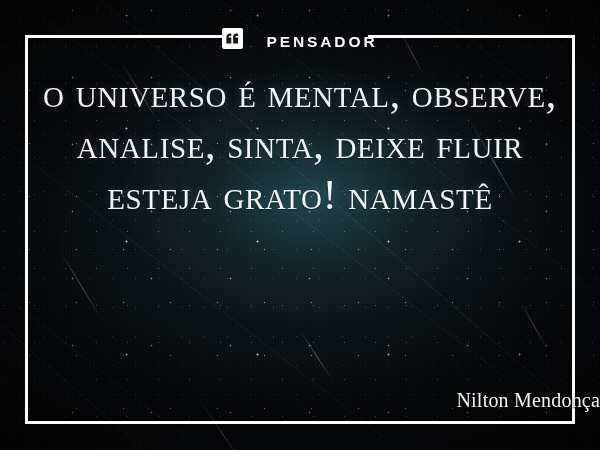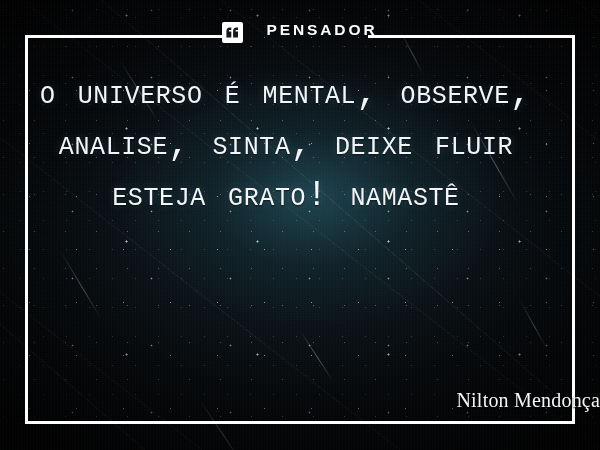--- a/index.html
+++ b/index.html
@@ -113,21 +113,21 @@
   .frame-top-right { left: 368px; width: 207px; }
 
   
   .brand {
     position: absolute;
     left: 0;
     top: 22px;
     width: 600px;
     height: 27px;
     display: flex;
-    align-items: flex-start;
+    align-items: flex-end;
     justify-content: center;
     gap: 23px;
   }
   .brand-mark {
     width: 21px;
     height: 21px;
     background: #ffffff;
     border-radius: 2px;
     display: flex;
     align-items: center;
@@ -140,27 +140,27 @@
     font-size: 15.5px;
     font-weight: bold;
     letter-spacing: 2.9px;
     line-height: 1;
     white-space: nowrap;
   }
 
   
   .quote {
     position: absolute;
-    left: 28px;
+    left: 42px;
     top: 68px;
     width: 516px;
     text-align: center;
     color: #f2f6f8;
-    font-family: Liberation Mono, monospace;
-    font-size: 36px;
+    font-family: Liberation Serif, serif;
+    font-size: 42px;
     font-weight: 300;
     line-height: 51px;
     letter-spacing: 0.6px;
     font-variant-caps: small-caps;
     text-transform: lowercase;
     text-shadow: 0 0 10px rgba(120,170,190,0.28), 0 1px 2px rgba(0,0,0,0.7);
     white-space: pre-line;
   }
 
   

